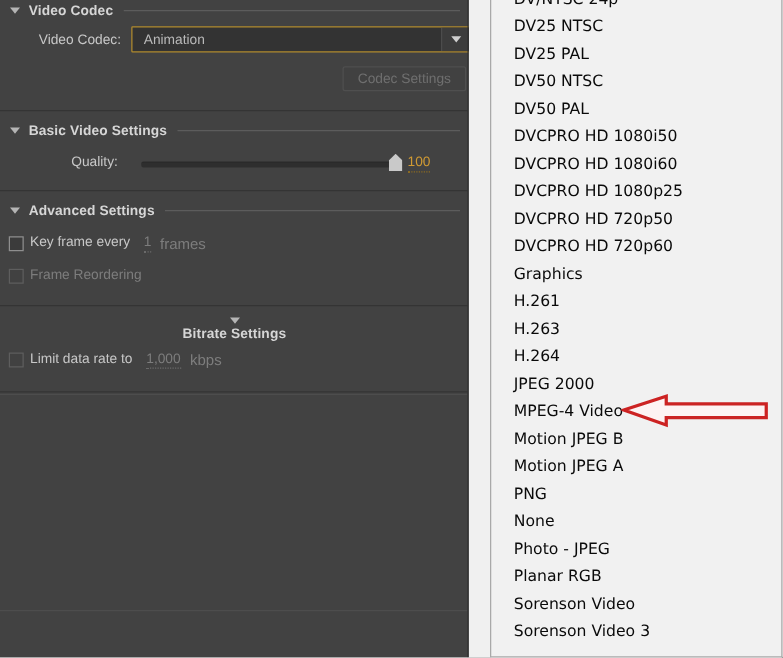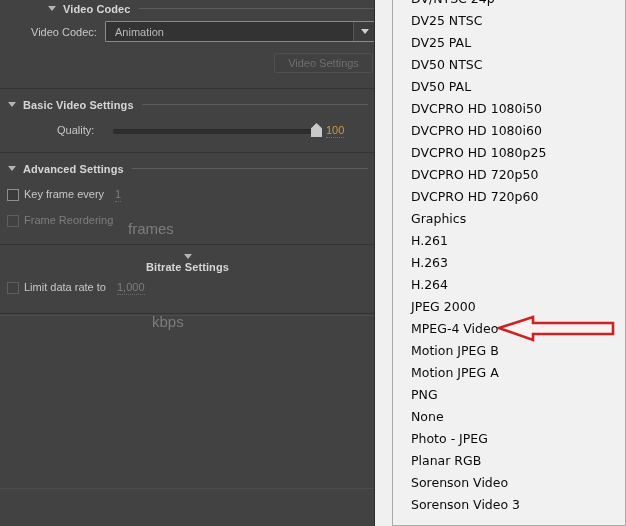--- a/index.html
+++ b/index.html
@@ -226,24 +226,23 @@
   .numfield {
     position: absolute;
     font-size: 11px;
     color: #7d7d7d;
     border-bottom: 1px dotted #6a6a6a;
     line-height: 13px;
     white-space: nowrap;
   }
   .unit {
     position: absolute;
-    font-size: 15px;
+    font-size: 12px;
     color: #7d7d7d;
     white-space: nowrap;
-    margin-top: 32px;
   }
 
   
   #codec-dropdown {
     position: absolute;
     left: 392px;
     top: -12px;
     width: 234px;
     height: 538px;
     background: #f1f1f1;
@@ -281,35 +280,35 @@
     pointer-events: none;
   }
 </style>
 </head>
 <body>
 
 <div id="root">
 
   <div id="settings-panel">
 
-    <div class="section-header" style="top:0px;margin-left:40px;">
+    <div class="section-header" style="top:0px;">
       <span class="tri"></span>
       <span class="section-title">Video Codec</span>
       <span class="section-rule"></span>
     </div>
 
     <div class="row-label" style="left:31px; top:26px;">Video Codec:</div>
 
     <div id="codec-combo">
       <span class="combo-value">Animation</span>
       <span class="combo-sep"></span>
       <span class="combo-arrow"></span>
     </div>
 
-    <div id="codec-settings-btn">Video Settings</div>
+    <div id="codec-settings-btn">Codec Settings</div>
 
     <div class="divider" style="top:88px;"></div>
 
     <div class="section-header" style="top:96px;">
       <span class="tri"></span>
       <span class="section-title">Basic Video Settings</span>
       <span class="section-rule"></span>
     </div>
 
     <div class="row-label" style="left:57px; top:124px;">Quality:</div>

